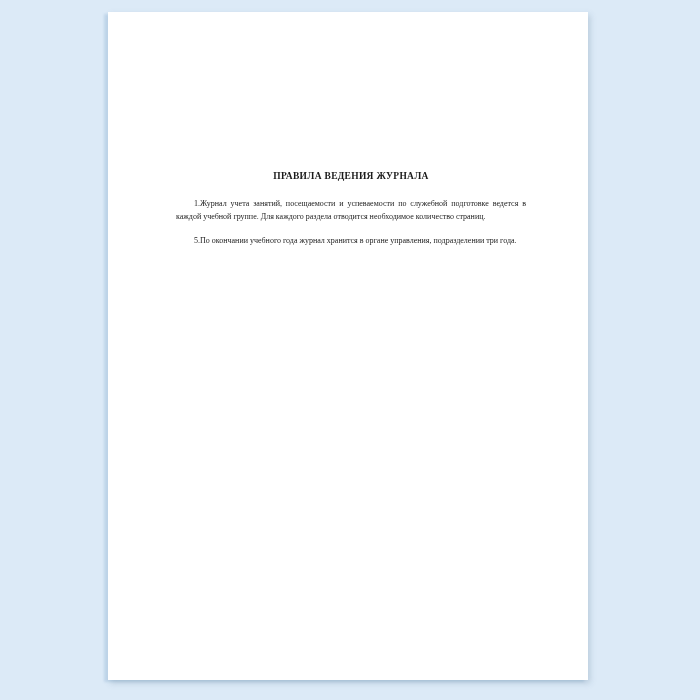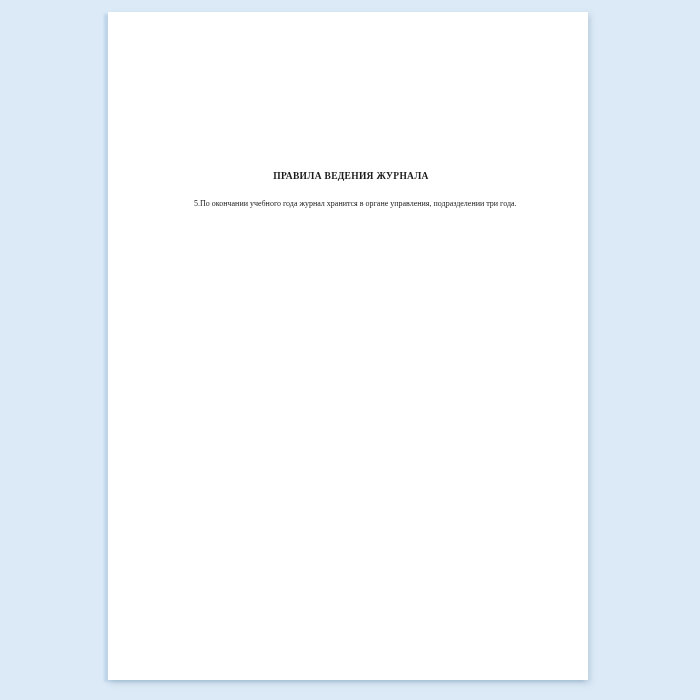--- a/index.html
+++ b/index.html
@@ -67,16 +67,17 @@
   }
 </style>
 </head>
 <body>
 
 <div class="scene">
   <div class="page-shadow"></div>
   <div class="page">
     <div class="page-inner">
       <h1 class="doc-title">ПРАВИЛА ВЕДЕНИЯ ЖУРНАЛА</h1>
+      <p class="para">1.Журнал учета занятий, посещаемости и успеваемости по служебной подготовке ведется в каждой учебной группе. Для каждого раздела отводится необходимое количество страниц.</p>
       <p class="para">5.По окончании учебного года журнал хранится в органе управления, подразделении три года.</p>
     </div>
   </div>
 </div>
 
 </body></html>

